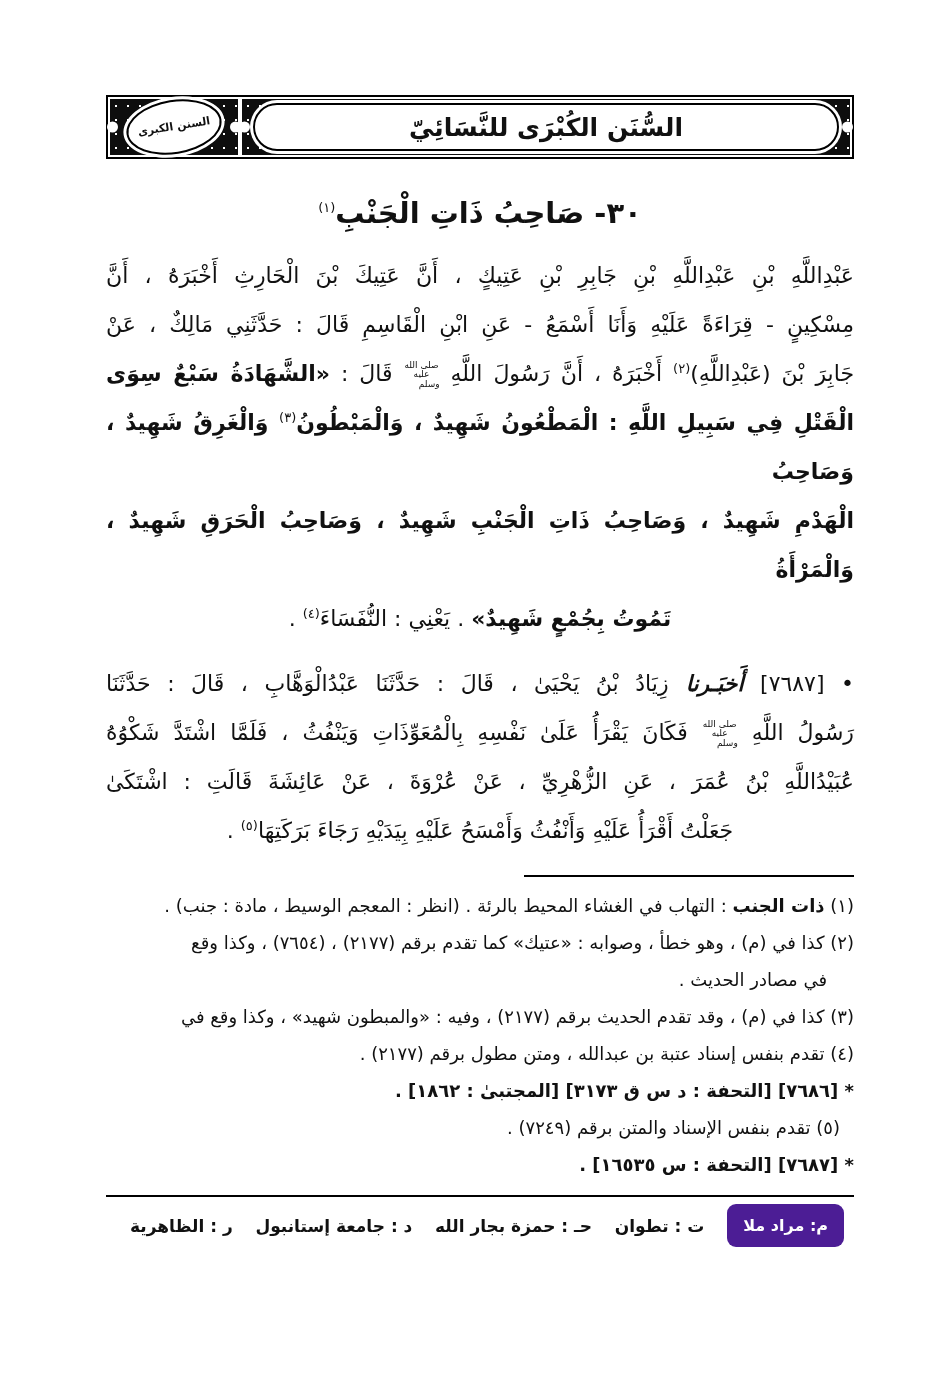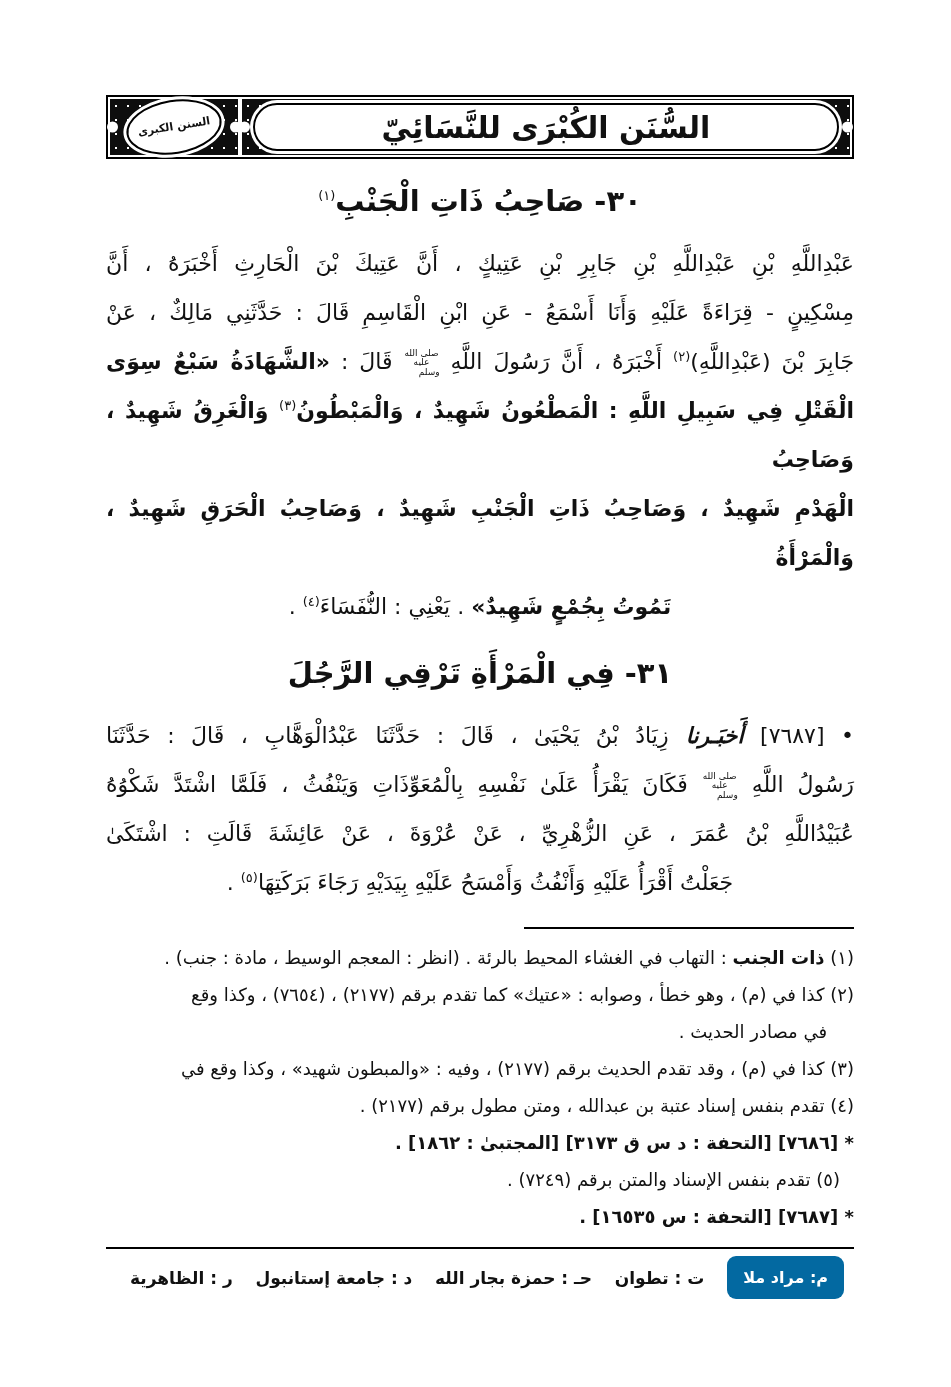--- a/index.html
+++ b/index.html
@@ -16,26 +16,26 @@
         background-image:radial-gradient(circle,#fff 0 1.2px,transparent 1.4px);background-size:12px 14px;}
   .band-box::before,.band-box::after{content:"";position:absolute;top:50%;width:11px;height:11px;
         border-radius:50%;background:#fff;transform:translateY(-50%);z-index:1;}
   .band-box::before{right:-3px;} .band-box::after{left:-3px;}
   .band-num{width:112px;flex:none;}
   .band-mid{flex:1;}
   .band-logo{width:128px;flex:none;}
   .plate{position:relative;z-index:2;background:#fff;border:2px solid #000;box-shadow:0 0 0 3px #fff;
         display:flex;align-items:center;justify-content:center;}
   .num-plate{width:76px;height:44px;border-radius:50%;font-size:23px;font-weight:700;}
-  .mid-plate{width:calc(100% - 26px);height:44px;border-radius:24px;font-size:30px;font-weight:700;letter-spacing:.5px;}
+  .mid-plate{width:calc(100% - 26px);height:44px;border-radius:24px;font-size:25px;font-weight:700;letter-spacing:.5px;}
   .logo-plate{width:88px;height:46px;border-radius:50%;font-size:11px;font-weight:700;text-align:center;
         line-height:1.05;transform:rotate(-9deg);padding:2px;}
 
   
-  .chapter{text-align:center;font-weight:700;font-size:29px;margin-top:20px;line-height:44px;}
+  .chapter{text-align:center;font-weight:700;font-size:29px;margin-top:32px;line-height:44px;}
   .chapter .fnm{font-weight:400;}
 
   
   .hadith{margin-top:16px;font-size:22px;}
   .tline{line-height:49px;text-align:justify;text-align-last:justify;}
   .tline.center{text-align-last:center;}
   .b{font-weight:700;}
   .i{font-weight:700;font-style:italic;}
   sup.fnm{font-size:13px;line-height:0;vertical-align:super;}
   .honorific{display:inline-block;width:36px;font-size:9px;font-weight:400;line-height:1.05;
@@ -46,21 +46,21 @@
   .fns{font-size:18px;}
   .fns .tline{line-height:37px;text-align:center;text-align-last:right;}
   .fns .tline.cont{padding-right:27px;}
   .fns .tline.cont2{padding-right:14px;}
 
   
   .footer-rule{border-top:2px solid #000;margin-top:12px;}
   .footer{display:flex;align-items:center;justify-content:space-between;
         margin-top:7px;padding:0 10px 0 24px;font-size:17px;font-weight:700;}
   .fitem{white-space:nowrap;}
-  .fbox{background:#0369a1;color:#fff;border-radius:9px;padding:12px 16px;font-size:16px;white-space:nowrap;}
+  .fbox{background:#4c1d95;color:#fff;border-radius:9px;padding:12px 16px;font-size:16px;white-space:nowrap;}
 </style>
 </head>
 <body>
 
 <div class="content">
 
   <div class="band">
     <div class="band-box band-mid">
       <div class="plate mid-plate">السُّنَن الكُبْرَى للنَّسَائِيّ</div>
     </div>
@@ -73,21 +73,20 @@
 
   <div class="hadith">
       <div class="tline"><span>عَبْدِاللَّهِ بْنِ عَبْدِاللَّهِ بْنِ جَابِرِ بْنِ عَتِيكٍ ، أَنَّ عَتِيكَ بْنَ الْحَارِثِ أَخْبَرَهُ ، أَنَّ</span></div>
       <div class="tline"><span>مِسْكِينٍ - قِرَاءَةً عَلَيْهِ وَأَنَا أَسْمَعُ - عَنِ ابْنِ الْقَاسِمِ قَالَ : حَدَّثَنِي مَالِكٌ ، عَنْ</span></div>
       <div class="tline"><span>جَابِرَ بْنَ (عَبْدِاللَّهِ)</span><sup class="fnm">(٢)</sup><span> أَخْبَرَهُ ، أَنَّ رَسُولَ اللَّهِ </span><span class="honorific">صلى الله عليه وسلم</span><span> قَالَ : </span><span class="b">«الشَّهَادَةُ سَبْعٌ سِوَى</span></div>
       <div class="tline"><span class="b">الْقَتْلِ فِي سَبِيلِ اللَّهِ : الْمَطْعُونُ شَهِيدٌ ، وَالْمَبْطُونُ</span><sup class="fnm">(٣)</sup><span class="b"> وَالْغَرِقُ شَهِيدٌ ، وَصَاحِبُ</span></div>
       <div class="tline"><span class="b">الْهَدْمِ شَهِيدٌ ، وَصَاحِبُ ذَاتِ الْجَنْبِ شَهِيدٌ ، وَصَاحِبُ الْحَرَقِ شَهِيدٌ ، وَالْمَرْأَةُ</span></div>
       <div class="tline center"><span class="b">تَمُوتُ بِجُمْعٍ شَهِيدٌ»</span><span> . يَعْنِي : النُّفَسَاءَ</span><sup class="fnm">(٤)</sup><span> .</span></div>
     </div>
 
-  <div class="chapter"><span>٣١- فِي الْمَرْأَةِ تَرْقِي الرَّجُلَ</span></div>
 
   <div class="hadith">
       <div class="tline"><span>• [٧٦٨٧] </span><span class="i">أَخبَـرنا </span><span>زِيَادُ بْنُ يَحْيَىٰ ، قَالَ : حَدَّثَنَا عَبْدُالْوَهَّابِ ، قَالَ : حَدَّثَنَا</span></div>
       <div class="tline"><span>رَسُولُ اللَّهِ </span><span class="honorific">صلى الله عليه وسلم</span><span> فَكَانَ يَقْرَأُ عَلَىٰ نَفْسِهِ بِالْمُعَوِّذَاتِ وَيَنْفُثُ ، فَلَمَّا اشْتَدَّ شَكْوُهُ</span></div>
       <div class="tline"><span>عُبَيْدُاللَّهِ بْنُ عُمَرَ ، عَنِ الزُّهْرِيِّ ، عَنْ عُرْوَةَ ، عَنْ عَائِشَةَ قَالَتِ : اشْتَكَىٰ</span></div>
       <div class="tline center"><span>جَعَلْتُ أَقْرَأُ عَلَيْهِ وَأَنْفُثُ وَأَمْسَحُ عَلَيْهِ بِيَدَيْهِ رَجَاءَ بَرَكَتِهَا</span><sup class="fnm">(٥)</sup><span> .</span></div>
     </div>
 
   <div class="fnsep"></div>
 

